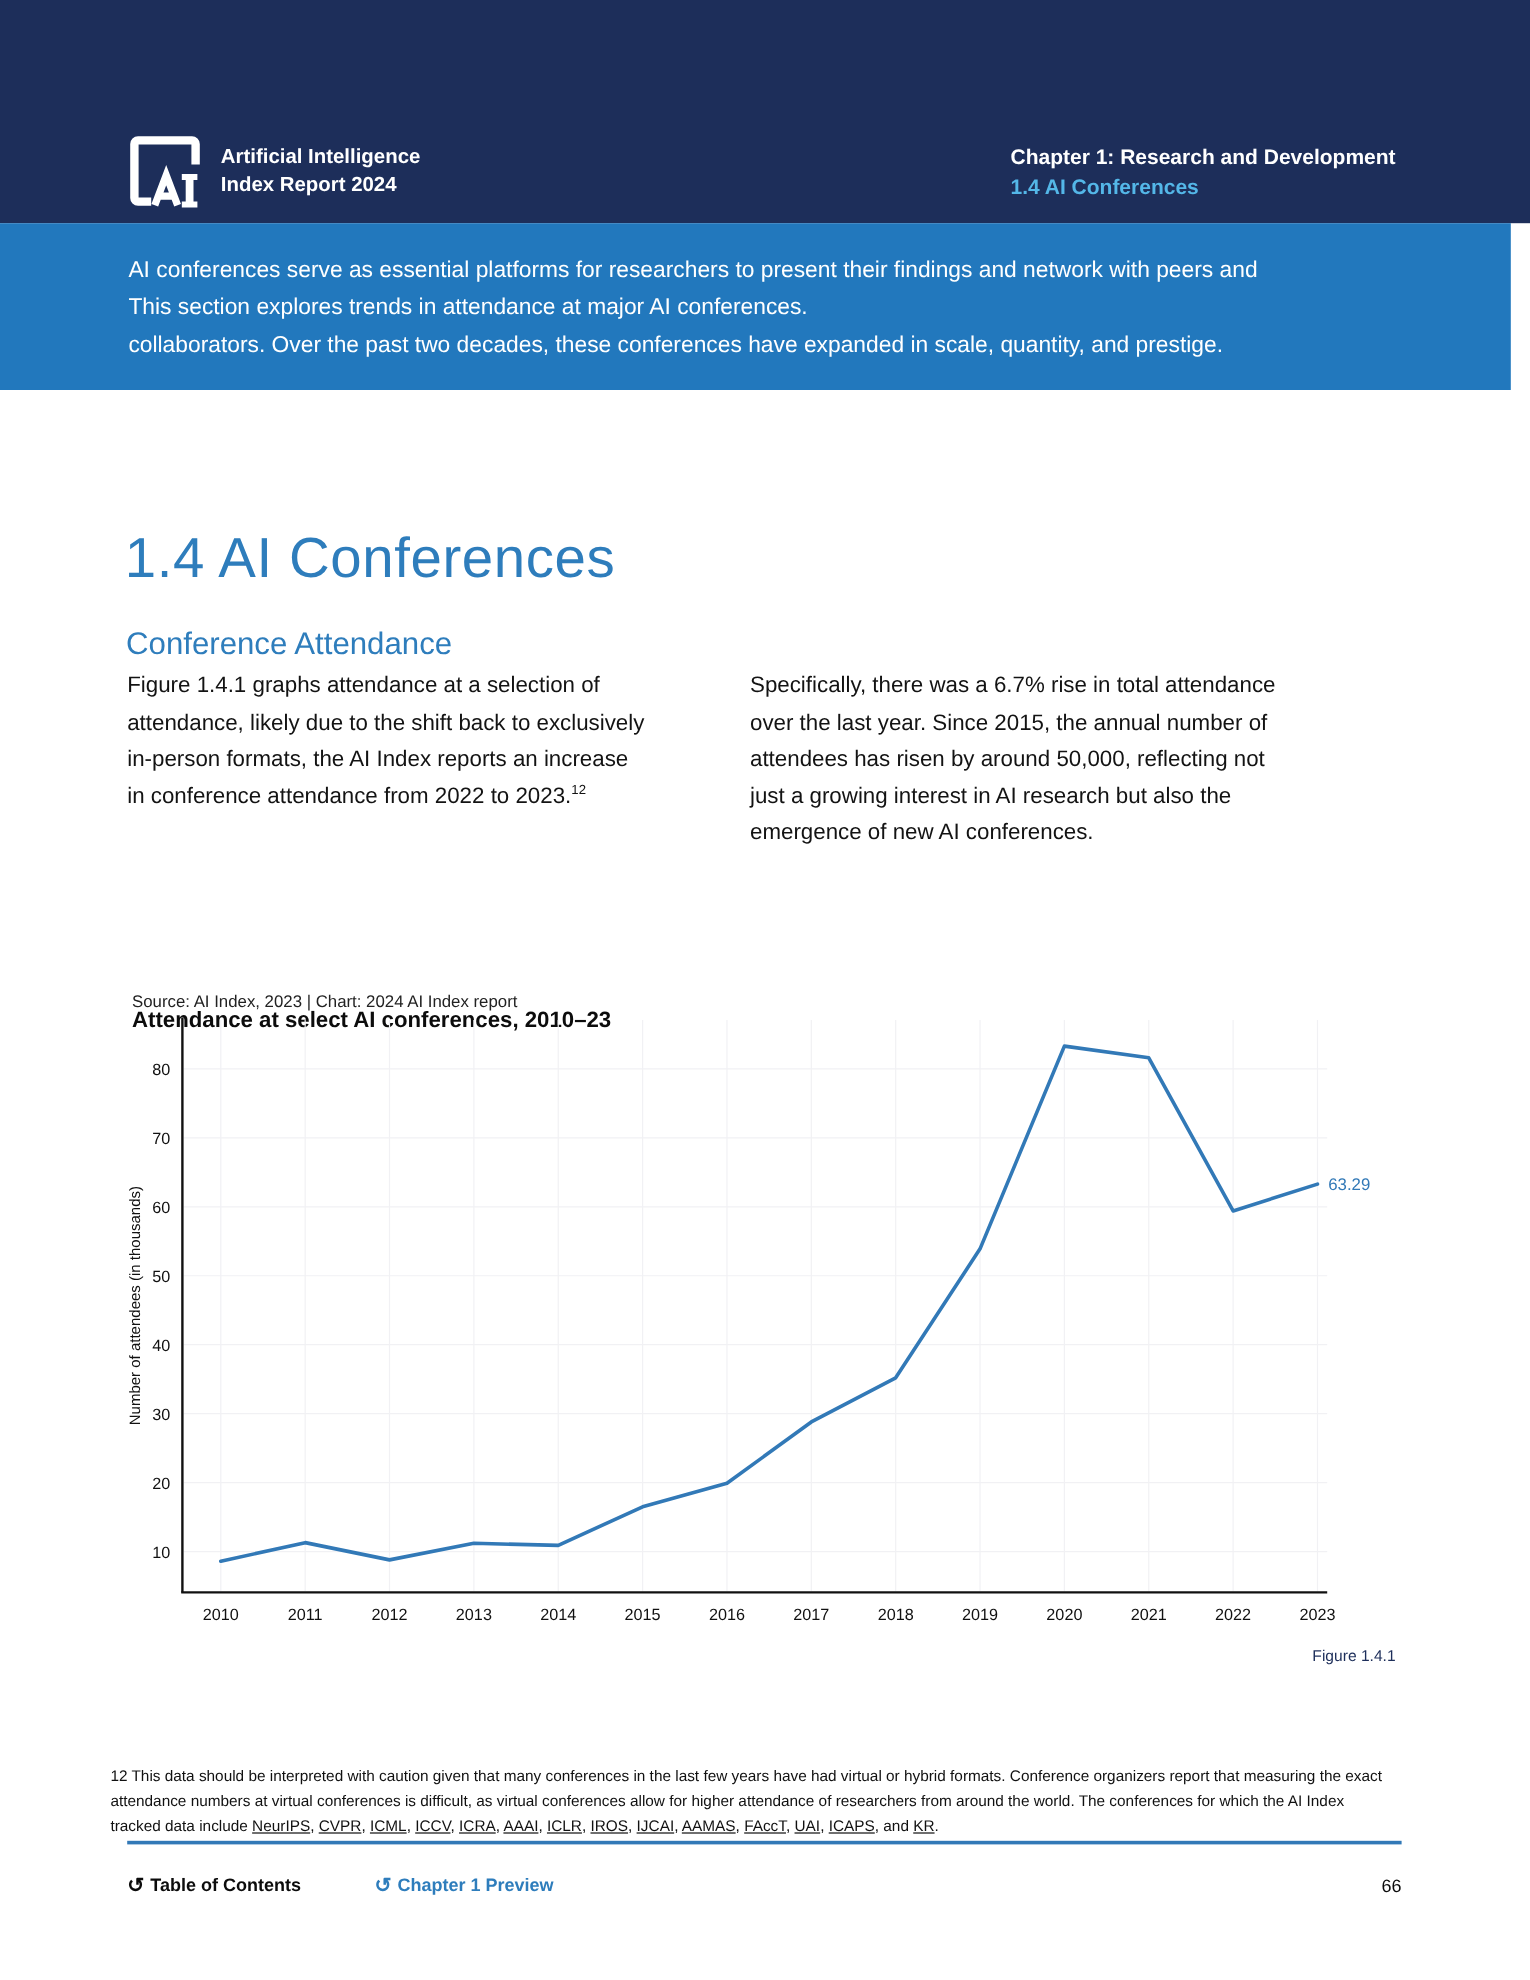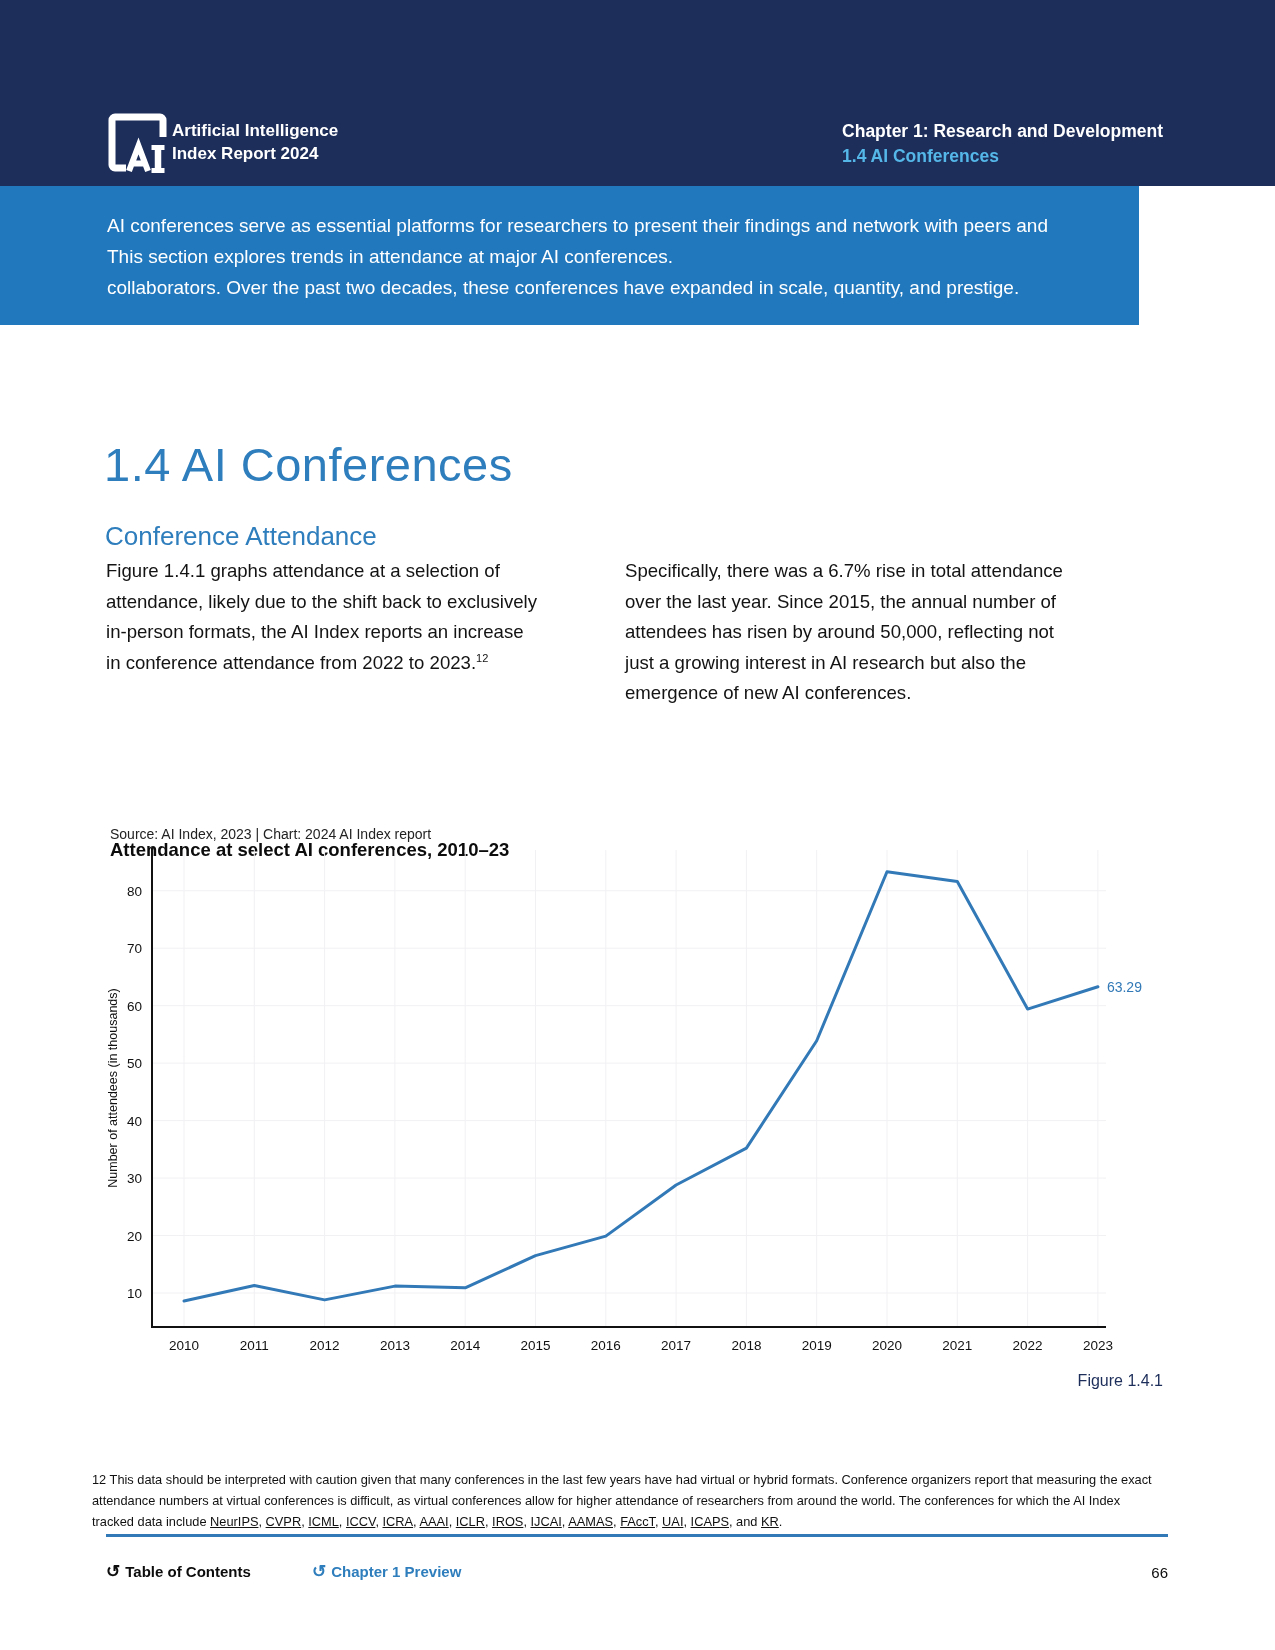--- a/index.html
+++ b/index.html
@@ -1,28 +1,28 @@
 <!DOCTYPE html>
 <html><head>
 <meta charset="utf-8">
 <style>
   html,body{margin:0;padding:0;background:#ffffff;}
   body{font-family:"Liberation Sans", sans-serif;color:#131313;}
   .page{position:relative;width:1275px;height:1650px;background:#ffffff;overflow:hidden;}
 
   
   .hdr{position:absolute;left:0;top:0;width:1275px;height:186px;background:#1d2e5a;}
-  .hdr-left{position:absolute;left:105px;top:110px;display:flex;align-items:center;gap:1px;}
+  .hdr-left{position:absolute;left:105px;top:110px;display:flex;align-items:center;gap:13px;}
   .hdr-title{color:#ffffff;font-weight:700;font-size:17px;line-height:23px;}
   .hdr-right{position:absolute;right:112px;top:119px;text-align:left;font-weight:700;font-size:17.5px;line-height:25px;}
   .hdr-right .white{color:#ffffff;}
   .hdr-right .lt-blue{color:#54b7e8;}
 
   
-  .banner{position:absolute;left:0;top:186px;width:1110px;height:139px;background:#2278bd;padding-left:29px;}
+  .banner{position:absolute;left:0;top:186px;width:1259px;height:139px;background:#2278bd;}
   .banner-text{position:absolute;left:107px;top:24px;width:1000px;color:#ffffff;
                font-size:19px;line-height:31px;font-weight:500;}
 
   
   .page-title{position:absolute;left:104px;top:406px;font-size:47px;font-weight:400;color:#2e7dbc;letter-spacing:0.5px;}
   .subtitle{position:absolute;left:105px;top:499px;font-size:26px;font-weight:400;color:#2e7dbc;}
 
   
   .col{position:absolute;top:556px;width:480px;font-size:18.6px;line-height:30.5px;color:#131313;}
   .col-l{left:106px;}
@@ -30,21 +30,21 @@
   .col sup{font-size:11px;vertical-align:super;line-height:0;}
 
   
   .chart-title{position:absolute;left:110px;top:799px;font-size:18.5px;font-weight:700;color:#0c0c0c;margin-top:40px;}
   .chart-source{position:absolute;left:110px;top:826px;font-size:14px;color:#222222;}
   .chart-wrap{position:absolute;left:0;top:845px;width:1275px;height:555px;}
   .chart-wrap svg{position:absolute;left:0;top:0;}
   .tick{font-size:13.5px;fill:#111111;font-weight:500;}
   .ylab{font-size:12.5px;fill:#111111;}
   .endlab{font-size:14px;font-weight:500;}
-  .fig-label{position:absolute;right:112px;top:1372px;font-size:16px;font-weight:500;color:#1d2e5a;}
+  .fig-label{position:absolute;right:112px;top:1372px;font-size:13px;font-weight:500;color:#1d2e5a;}
 
   
   .footnote{position:absolute;left:92px;top:1469px;width:1062px;font-size:12.8px;line-height:21px;color:#111111;}
   .footnote a{color:inherit;text-decoration:underline;cursor:pointer;}
 
   .divider{position:absolute;left:106px;top:1534px;width:1062px;height:3px;background:#3279b7;}
 
   
   .footer-item{position:absolute;top:1563px;font-size:15px;font-weight:700;color:#0c0c0c;text-decoration:none;cursor:pointer;display:flex;align-items:center;gap:5px;}
   .footer-item .icn{font-size:17px;font-weight:700;line-height:15px;}

